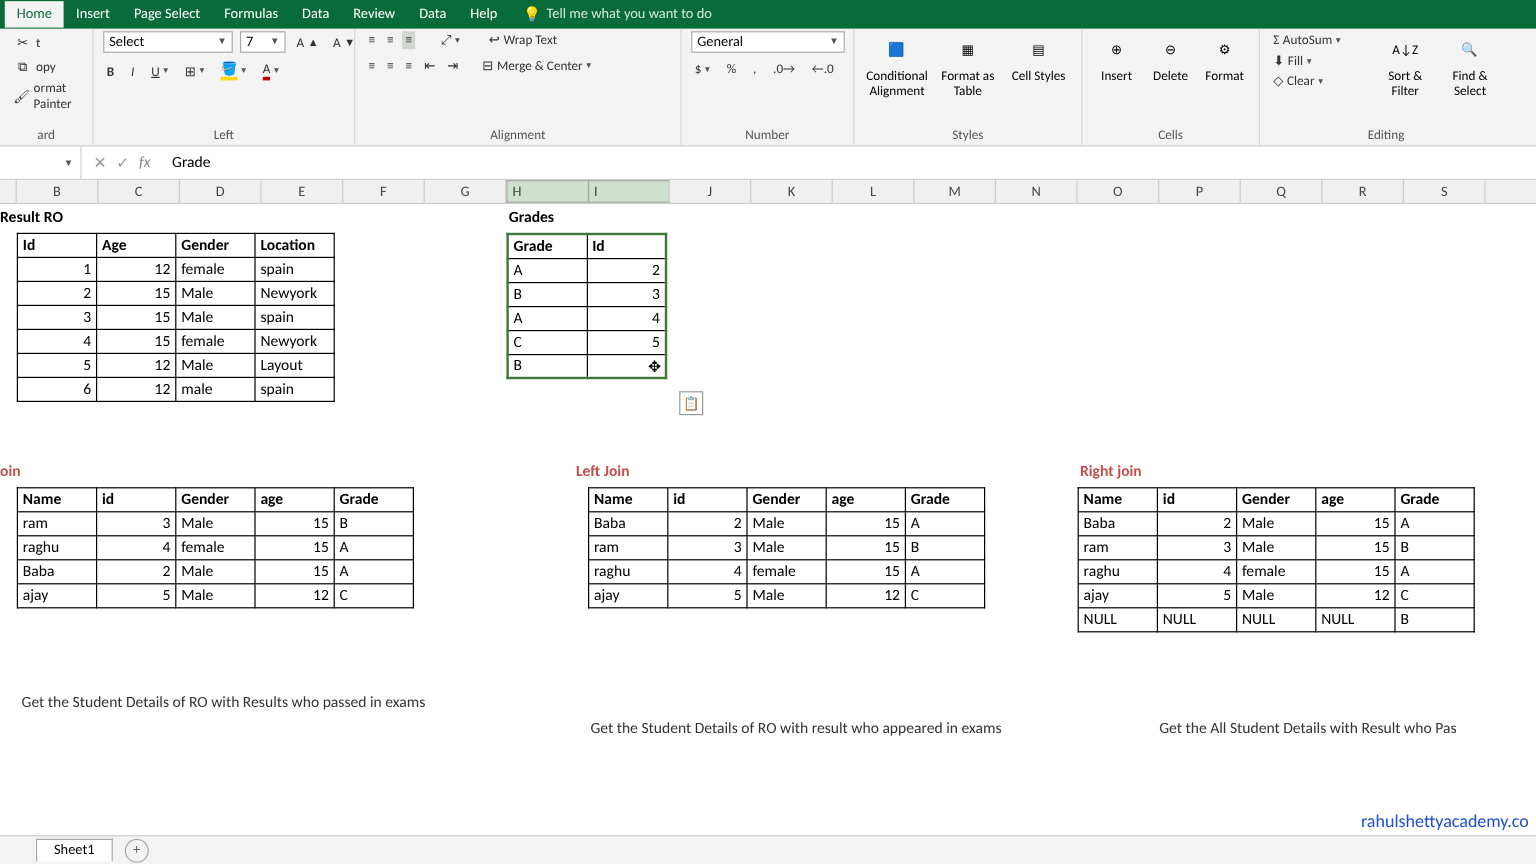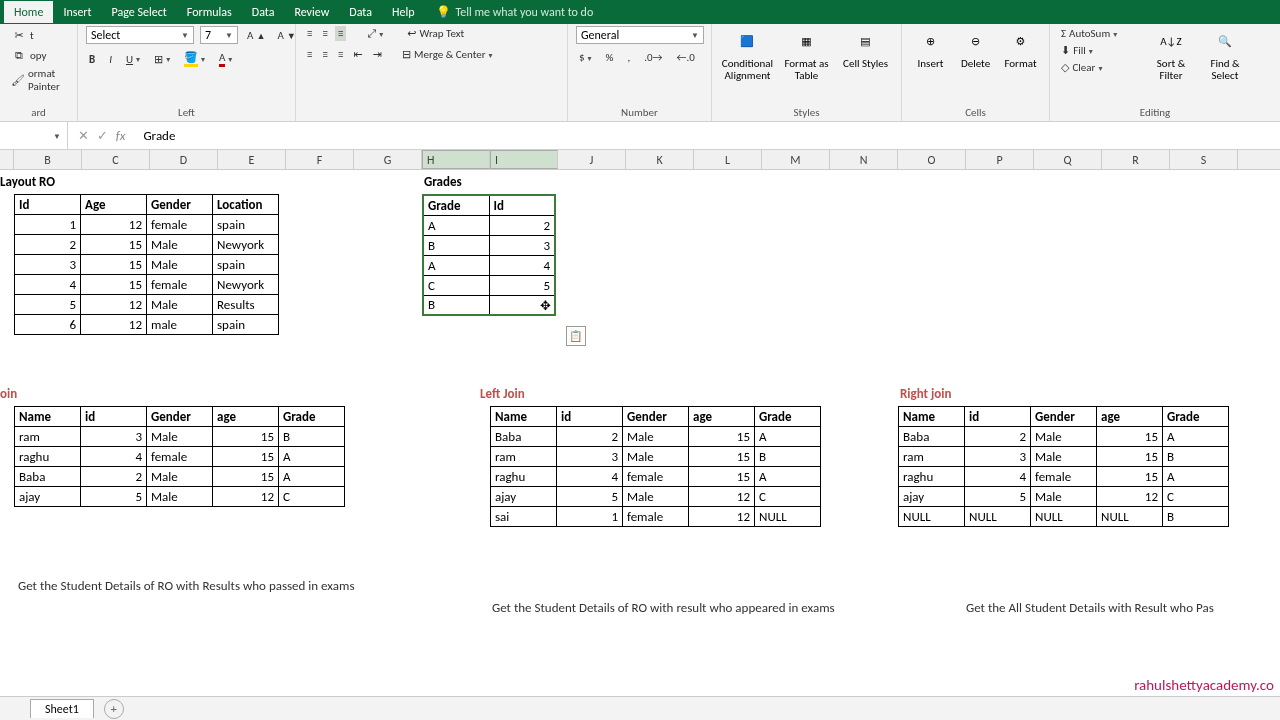--- a/index.html
+++ b/index.html
@@ -51,21 +51,21 @@
 
 .pasteicon { position:absolute; width:20px; height:20px; border:1px solid #999; background:#fff; display:flex; align-items:center; justify-content:center; font-size:11px; }
 
 .qline { position:absolute; font-size:13px; color:#333; }
 
 
 .sheettabs { position:absolute; bottom:0; left:0; right:0; height:24px; border-top:1px solid #ccc; background:#f3f3f3; display:flex; align-items:center; font-size:12px; }
 .stab { background:#fff; border:1px solid #aaa; border-bottom:none; padding:2px 14px; margin-left:30px; }
 .addtab { width:20px; height:20px; border:1px solid #aaa; border-radius:50%; margin-left:10px; text-align:center; line-height:18px; color:#666; cursor:pointer; }
 
-.watermark { position:absolute; right:6px; bottom:26px; color:#be185d; font-size:15px; }
+.watermark { position:absolute; right:6px; bottom:26px; color:#1d4ed8; font-size:15px; }
 
 .cursor { position:absolute; width:16px; height:16px; }
 </style>
 </head>
 <body>
 
 <div class="ribbon-tabs">
   <div class="rt active">Home</div>
   <div class="rt">Insert</div>
   <div class="rt">Page Select</div>
@@ -165,20 +165,21 @@
         <span class="btn">⇤</span>
         <span class="btn">⇥</span>
         <span style="width:6px"></span>
         <span class="btn">
             <span>⊟</span>
             <span>Merge &amp; Center</span>
             <span class="caret">▾</span>
           </span>
       </div>
     </div>
+    <div class="glabel">Alignment</div>
   </div>
 
   <div class="group" style="width:144px">
     <div class="gbody" style="flex-direction:column;gap:6px;width:100%">
       <div class="sel" style="width:128px">
           <span>General</span>
           <span class="caret">▼</span>
         </div>
       <div style="display:flex;gap:8px">
         <span class="btn">$<span class="caret">▾</span></span>
@@ -290,21 +291,21 @@
     <div class="ch">N</div>
     <div class="ch">O</div>
     <div class="ch">P</div>
     <div class="ch">Q</div>
     <div class="ch">R</div>
     <div class="ch">S</div>
   </div>
 
   <div class="cells">
 
-    <div class="title" style="left:0;top:4px">Layout RO</div>
+    <div class="title" style="left:0;top:4px">Result RO</div>
     <table class="t" style="left:14px;top:24px">
       <tbody>
           <tr>
             <th style="width:66px">Id</th>
             <th style="width:66px">Age</th>
             <th style="width:66px">Gender</th>
             <th style="width:66px">Location</th>
           </tr>
       <tr>
             <td style="text-align:right">1</td>
@@ -327,21 +328,21 @@
       <tr>
             <td style="text-align:right">4</td>
             <td style="text-align:right">15</td>
             <td>female</td>
             <td>Newyork</td>
           </tr>
       <tr>
             <td style="text-align:right">5</td>
             <td style="text-align:right">12</td>
             <td>Male</td>
-            <td>Results</td>
+            <td>Layout</td>
           </tr>
       <tr>
             <td style="text-align:right">6</td>
             <td style="text-align:right">12</td>
             <td>male</td>
             <td>spain</td>
           </tr>
     </tbody>
       </table>
 
@@ -449,27 +450,20 @@
             <td style="text-align:right">15</td>
             <td>A</td>
           </tr>
       <tr>
             <td>ajay</td>
             <td style="text-align:right">5</td>
             <td>Male</td>
             <td style="text-align:right">12</td>
             <td>C</td>
           </tr>
-      <tr>
-            <td>sai</td>
-            <td style="text-align:right">1</td>
-            <td>female</td>
-            <td style="text-align:right">12</td>
-            <td>NULL</td>
-          </tr>
     </tbody>
       </table>
 
     <div class="title redtitle" style="left:900px;top:216px">Right join</div>
     <table class="t" style="left:898px;top:236px">
       <tbody>
           <tr>
             <th style="width:66px">Name</th>
             <th style="width:66px">id</th>
             <th style="width:66px">Gender</th>

